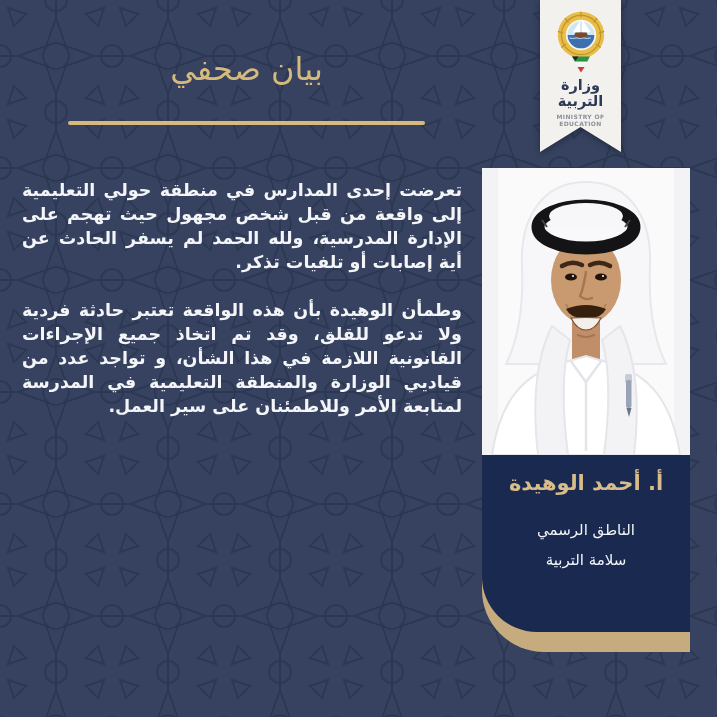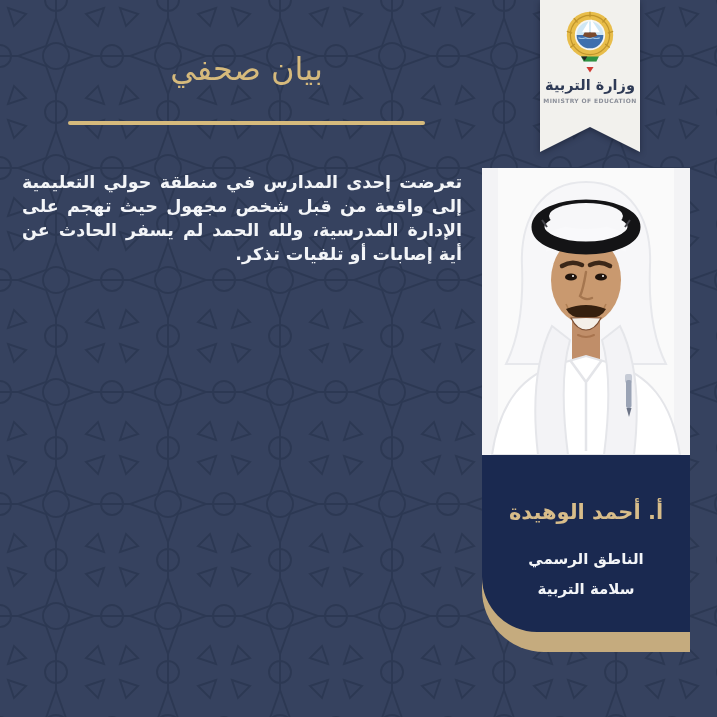--- a/index.html
+++ b/index.html
@@ -25,21 +25,21 @@
     text-align:center;direction:rtl;
     color:var(--accent-gold);font-size:32px;font-weight:normal;
     letter-spacing:0;line-height:1.2;
   }
   .title-rule{
     position:absolute;left:68px;top:121px;width:357px;height:4px;
     background:var(--accent-gold);border-radius:2px;
   }
   
   .ribbon{
-    position:absolute;left:540px;top:0;width:100px;height:157px;
+    position:absolute;left:540px;top:0;width:81px;height:157px;
     background:var(--ribbon-white);
     clip-path:polygon(0 0,100% 0,100% 96.8%,50% 80.9%,0 96.8%);
     text-align:center;
   }
   .ribbon-wrap{position:absolute;left:538px;top:-2px;width:104px;height:161px;
     filter:drop-shadow(0 2px 3px rgba(10,16,32,.45));}
   .ribbon .emblem{margin-top:10px}
   .ribbon-ar{
     margin-top:-2px;color:var(--navy-text);font-size:14.5px;font-weight:bold;
     direction:rtl;line-height:1.1;
@@ -48,38 +48,38 @@
     margin-top:3px;color:#8b8f99;font-size:6px;font-weight:bold;
     letter-spacing:.4px;
   }
   
   .press-text{
     position:absolute;left:22px;top:170px;width:440px;
     direction:rtl;text-align:justify;text-justify:inter-word;
     color:var(--text-white);font-size:17.5px;font-weight:bold;
     line-height:24px;
   }
-  .press-text p{margin:0 0 24px 0}
+  .press-text p{margin:8px 0 24px 0}
   
   .card-tan{
     position:absolute;left:482px;top:460px;width:208px;height:192px;
     background:var(--accent-tan);border-bottom-left-radius:62px;
   }
   .card{
     position:absolute;left:482px;top:168px;width:208px;height:464px;
     background:var(--card-navy);border-bottom-left-radius:55px;
     overflow:hidden;
   }
   .photo{width:208px;height:287px;background:#fafafa;position:relative}
-  .caption{padding-top:45px;text-align:center;direction:rtl}
+  .caption{padding-top:16px;text-align:center;direction:rtl}
   .caption .name{
     color:#d8bd8a;font-size:21px;font-weight:bold;margin-bottom:26px;
   }
   .caption .role{
-    color:var(--text-white);font-size:15px;font-weight:bold;margin-bottom:12px;
+    color:var(--text-white);font-size:15px;font-weight:normal;margin-bottom:12px;
   }
 </style>
 </head>
 <body>
 
 <div class="frame">
 
   <svg class="pattern-layer" width="717" height="717" aria-hidden="true">
     <defs>
       <pattern id="geo" width="112" height="112" patternUnits="userSpaceOnUse">
@@ -121,20 +121,21 @@
       <path d="M26 64 H34 L30 70 Z" fill="#cf3b33"></path>
       <path d="M20 52 L27 52 L24 57 Z" fill="#222222"></path>
     </svg>
     <div class="ribbon-ar">وزارة التربية</div>
     <div class="ribbon-en">MINISTRY OF EDUCATION</div>
   </div>
   </div>
 
   <div class="press-text">
     <p>تعرضت إحدى المدارس في منطقة حولي التعليمية إلى واقعة من قبل شخص مجهول حيث تهجم على الإدارة المدرسية، ولله الحمد لم يسفر الحادث عن أية إصابات أو تلفيات تذكر.</p>
+    <p>وطمأن الوهيدة بأن هذه الواقعة تعتبر حادثة فردية ولا تدعو للقلق، وقد تم اتخاذ جميع الإجراءات القانونية اللازمة في هذا الشأن، و تواجد عدد من قياديي الوزارة والمنطقة التعليمية في المدرسة لمتابعة الأمر وللاطمئنان على سير العمل.</p>
   </div>
 
   <div class="card-tan"></div>
 
   <div class="card">
     <div class="photo">
       <svg width="208" height="287" viewBox="0 0 208 287" aria-hidden="true">
         <rect width="208" height="287" fill="#fafafa"></rect>
         <rect width="16" height="287" fill="#ededf0" opacity=".55"></rect>
         <rect x="192" width="16" height="287" fill="#ededf0" opacity=".55"></rect>

